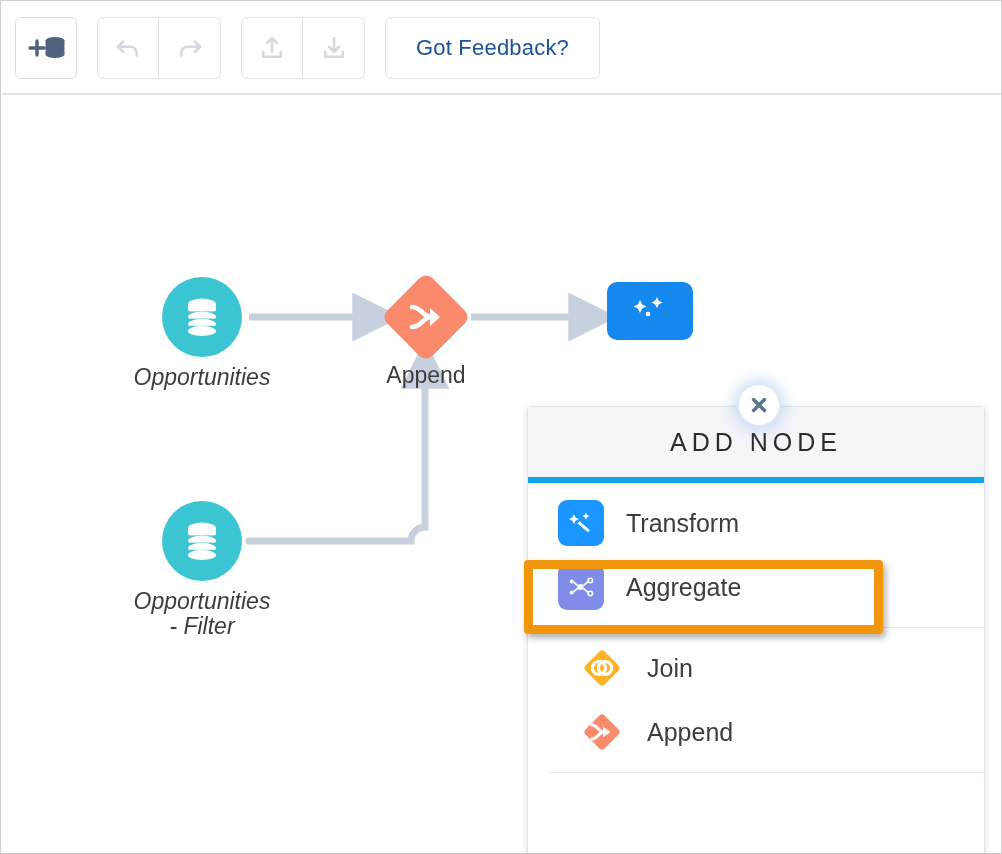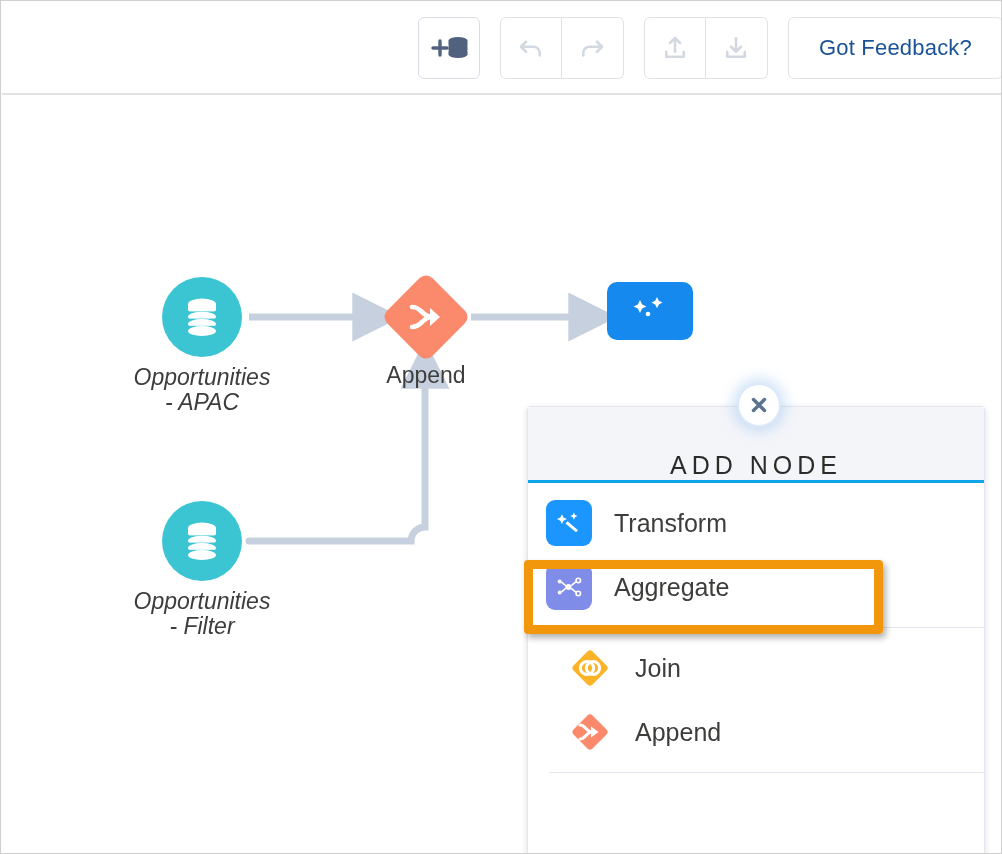--- a/index.html
+++ b/index.html
@@ -19,21 +19,20 @@
 
   
   #toolbar {
     position: absolute;
     left: 0; top: 0;
     width: 1002px; height: 93px;
     background: #ffffff;
     display: flex;
     align-items: center;
     padding-left: 14px;
-    justify-content: flex-end;
   }
   #toolbar-divider {
     position: absolute;
     left: 1px; top: 92px;
     width: 1000px; height: 2px;
     background: #e2e2e2;
   }
   .tb-group {
     display: flex;
     margin-right: 20px;
@@ -147,22 +146,22 @@
     width: 458px; height: 518px;
     background: #ffffff;
     border: 1px solid #e3e6ef;
     border-radius: 4px;
     box-shadow: 0 2px 6px rgba(0,0,0,.14);
     z-index: 20;
   }
   #popup-header {
     height: 76px;
     background: #f4f5f9;
-    border-bottom: 3px solid #0ea5e9;
-    display: flex; align-items: flex-end; justify-content: center;
+    border-bottom: 6px solid #0ea5e9;
+    display: flex; align-items: center; justify-content: center;
   }
   #popup-title {
     color: #2b2b29;
     font-size: 25px;
     letter-spacing: 5px;
     font-family: "Liberation Sans", sans-serif;
   }
   #close-btn {
     position: absolute;
     left: 211px; top: -22px;
@@ -173,21 +172,21 @@
     box-shadow: 0 0 14px 6px rgba(120,175,235,.38), 0 0 0 2px rgba(255,255,255,1);
     cursor: pointer;
     z-index: 25;
   }
   .menu-section { padding: 8px 0; }
   .menu-section + .menu-section { border-top: 1px solid #e3e6ef; margin-left: 21px; }
   .menu-item {
     height: 64px;
     display: flex;
     align-items: center;
-    padding-left: 18px;
+    padding-left: 30px;
     cursor: pointer;
   }
   .mi-icon {
     width: 46px; height: 46px;
     margin-right: 22px;
     display: flex; align-items: center; justify-content: center;
     flex: none;
   }
   .mi-icon.rounded { border-radius: 9px; }
   .mi-label {
@@ -290,21 +289,20 @@
           <rect x="6" y="16.4" width="28" height="4.6" fill="#3BC5D3"></rect>
           <ellipse cx="20" cy="21.8" rx="14" ry="5.1" fill="#ffffff"></ellipse>
           <rect x="6" y="23.6" width="28" height="4.6" fill="#3BC5D3"></rect>
           <ellipse cx="20" cy="29" rx="14" ry="5.1" fill="#ffffff"></ellipse>
           <rect x="6" y="30.8" width="28" height="4.6" fill="#3BC5D3"></rect>
           <ellipse cx="20" cy="36" rx="14" ry="5.1" fill="#ffffff"></ellipse>
         </svg>
       </div>
       <div class="node-label">
         <div>Opportunities</div>
-        <div>- APAC</div>
       </div>
     </div>
 
     <div class="node" style="left:160px; top:406px;">
       <div class="ds-circle">
         <svg width="40" height="44" viewBox="0 0 40 44">
           <ellipse cx="20" cy="9" rx="14" ry="5.4" fill="#ffffff"></ellipse>
           <rect x="6" y="9" width="28" height="5.6" fill="#ffffff"></rect>
           <ellipse cx="20" cy="14.6" rx="14" ry="5.1" fill="#ffffff"></ellipse>
           <rect x="6" y="16.4" width="28" height="4.6" fill="#3BC5D3"></rect>

